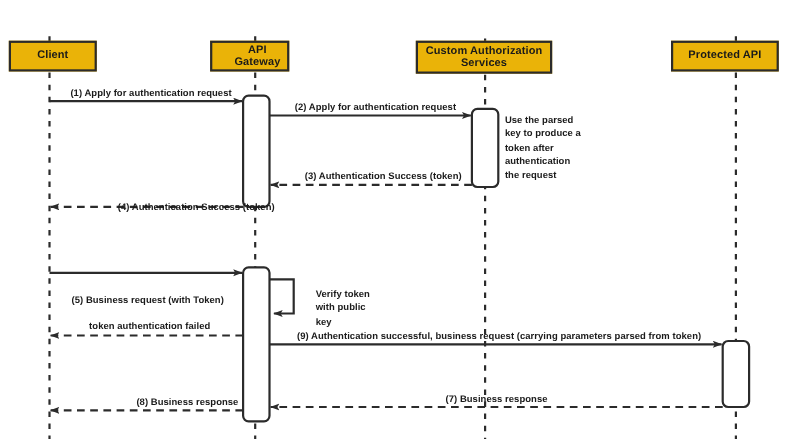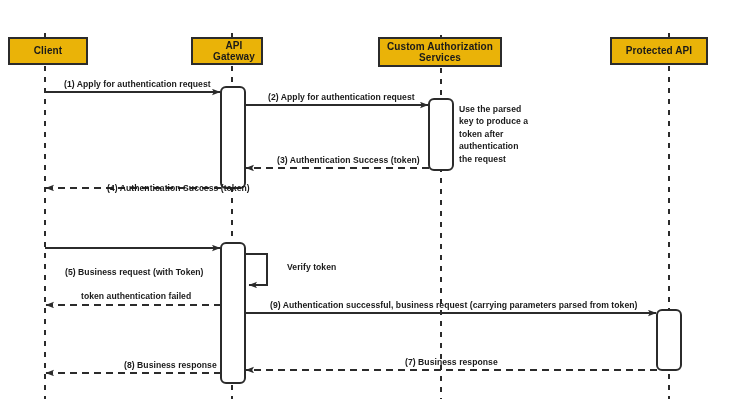--- a/index.html
+++ b/index.html
@@ -89,20 +89,21 @@
       <div class="lifeline-box" style="left: 610px; top: 5px; width: 98px; height: 28px;">Protected API</div>
     </div>
   <div id="labels">
       <div class="msg-label" style="left: 64px; top: 79px;">(1) Apply for authentication request</div>
       <div class="msg-label" style="left: 268px; top: 92px;">(2) Apply for authentication request</div>
       <div class="msg-label" style="left: 277px; top: 155px;">(3) Authentication Success (token)</div>
       <div class="msg-label" style="left: 62px; top: 183px; padding-left: 45px;">(4) Authentication Success (token)</div>
       <div class="msg-label" style="left: 65px; top: 235px; margin-top: 32px;">(5) Business request (with Token)</div>
       <div class="note-label" style="left: 271px; top: 261px; width: 60px; margin-left: 16px;">
         <div>Verify token</div>
+        <div>with public key</div>
       </div>
       <div class="msg-label" style="left: 81px; top: 291px;">token authentication failed</div>
       <div class="msg-label" style="left: 270px; top: 300px;">(9) Authentication successful, business request (carrying parameters parsed from token)</div>
       <div class="msg-label" style="left: 405px; top: 357px;">(7) Business response</div>
       <div class="msg-label" style="left: 83px; top: 360px; padding-left: 41px;">(8) Business response</div>
     </div>
   <div id="notes">
       <div class="note-label" style="left: 459px; top: 103px; width: 72px;">
         <div>Use the parsed</div>
         <div>key to produce a</div>

